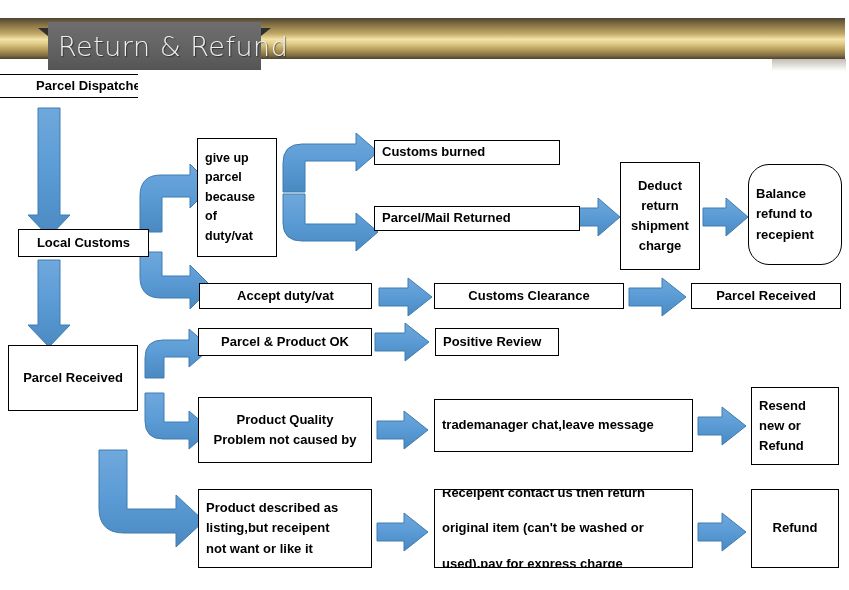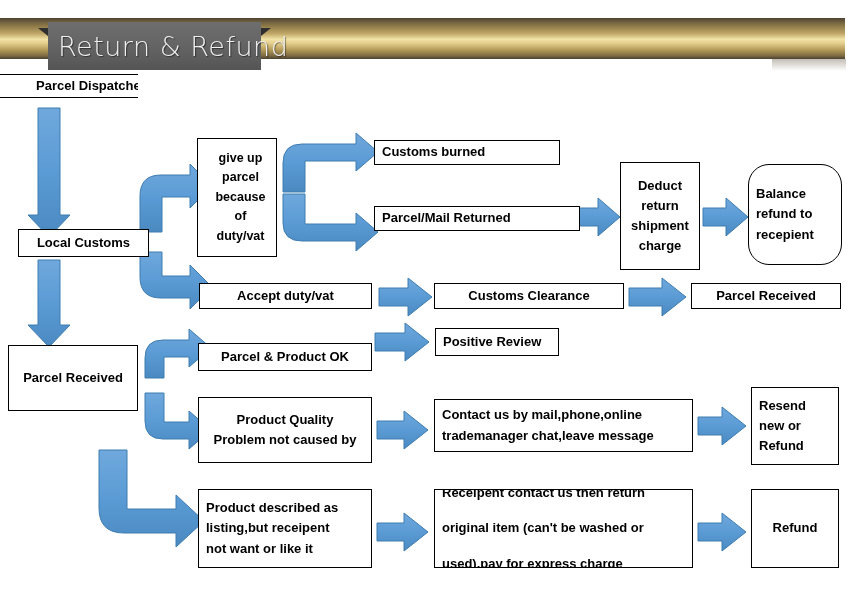--- a/index.html
+++ b/index.html
@@ -225,21 +225,21 @@
 </div>
 
 <div class="fbox center" style="left:18px; top:229px; width:131px; height:28px;">
   <span class="ln">Local Customs</span>
 </div>
 
 <div class="fbox center" style="left:8px; top:345px; width:130px; height:66px;">
   <span class="ln">Parcel Received</span>
 </div>
 
-<div class="fbox left" style="left:197px; top:138px; width:80px; height:119px; font-size:12.5px;align-items:center;">
+<div class="fbox left" style="left:197px; top:138px; width:80px; height:119px; font-size:12.5px;">
   <span class="ln">give up</span>
   <span class="ln">parcel</span>
   <span class="ln">because</span>
   <span class="ln">of</span>
   <span class="ln">duty/vat</span>
 </div>
 
 <div class="fbox left" style="left:374px; top:140px; width:186px; height:25px;">
   <span class="ln">Customs burned</span>
 </div>
@@ -266,35 +266,34 @@
 </div>
 
 <div class="fbox center" style="left:434px; top:283px; width:190px; height:26px;align-items:center;">
   <span class="ln">Customs Clearance</span>
 </div>
 
 <div class="fbox center" style="left:691px; top:283px; width:150px; height:26px;">
   <span class="ln">Parcel Received</span>
 </div>
 
-<div class="fbox center" style="left:198px; top:328px; width:174px; height:28px;margin-top:15px;">
+<div class="fbox center" style="left:198px; top:328px; width:174px; height:28px;">
   <span class="ln">Parcel &amp; Product OK</span>
 </div>
 
 <div class="fbox left" style="left:435px; top:328px; width:124px; height:28px;">
   <span class="ln">Positive Review</span>
 </div>
 
 <div class="fbox center" style="left:198px; top:397px; width:174px; height:66px;">
   <span class="ln">Product Quality</span>
   <span class="ln">Problem not caused by</span>
 </div>
 
 <div class="fbox left" style="left:434px; top:399px; width:259px; height:53px;">
-  <span class="ln">Contact us by mail,phone,online</span>
   <span class="ln">trademanager chat,leave message</span>
 </div>
 
 <div class="fbox left" style="left:751px; top:387px; width:88px; height:78px;">
   <span class="ln">Resend</span>
   <span class="ln">new or</span>
   <span class="ln">Refund</span>
 </div>
 
 <div class="fbox left" style="left:198px; top:489px; width:174px; height:79px;">

